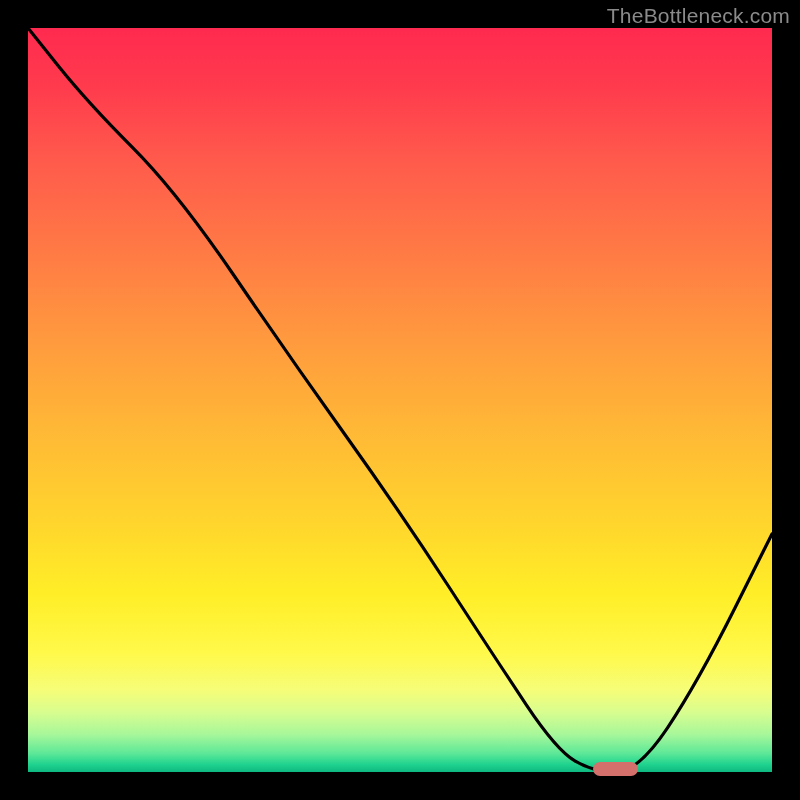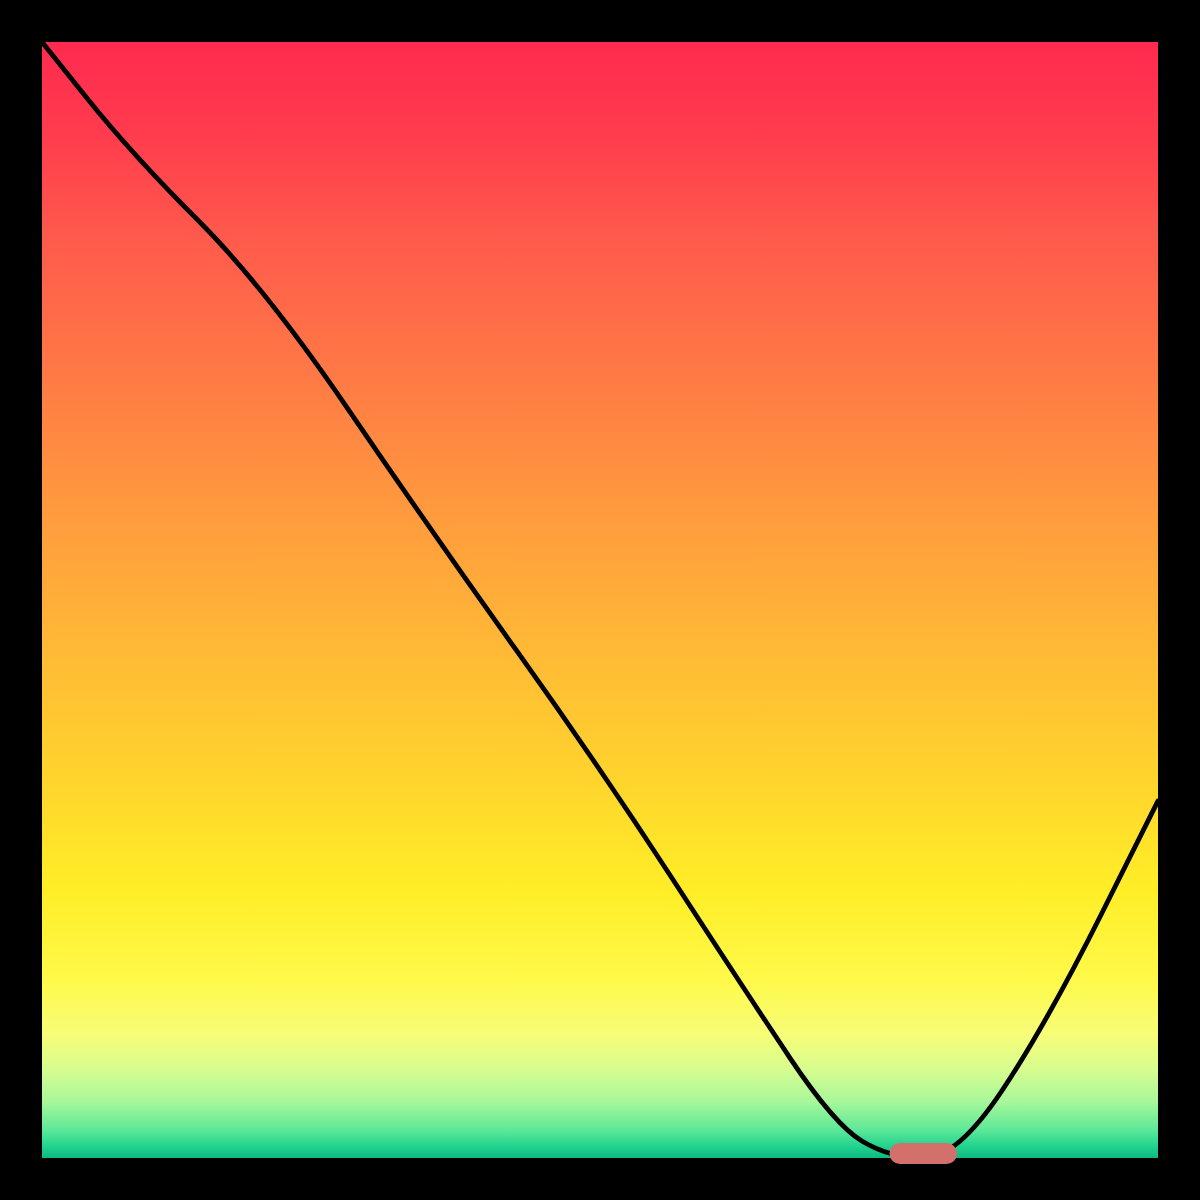--- a/index.html
+++ b/index.html
@@ -63,20 +63,21 @@
     width: 46px;
     height: 14px;
     border-radius: 7px;
     background: #d4706c;
   }
 </style>
 </head>
 <body>
 
 <div class="container">
+  <div class="watermark">TheBottleneck.com</div>
 
   <div class="plot-area">
     <svg class="curve" viewBox="0 0 744 744" preserveAspectRatio="none">
       <path fill="none" stroke="#000" stroke-width="3.2" stroke-linecap="round" stroke-linejoin="round" d="M 0 0 Q 0 0 29.76 37.19999999999999 Q 59.52 74.39999999999998 104.16000000000001 119.03999999999996 Q 148.8 163.67999999999995 204.6 245.51999999999995 Q 260.4 327.35999999999996 316.2 405.48 Q 372 483.6 420.36 558 Q 468.72 632.4 498.48 677.04 Q 528.24 721.68 546.84 732.8399999999999 Q 565.44 744 587.76 744 Q 610.0799999999999 744 639.8399999999999 699.36 Q 669.6 654.72 706.8 580.3199999999999 T 744 505.91999999999996"></path>
     </svg>
     <div class="marker" style="left: 565.44px; width: 44.64px; top: 734px; background: rgb(212, 112, 108);"></div>
   </div>
 </div>
 
 </body></html>

